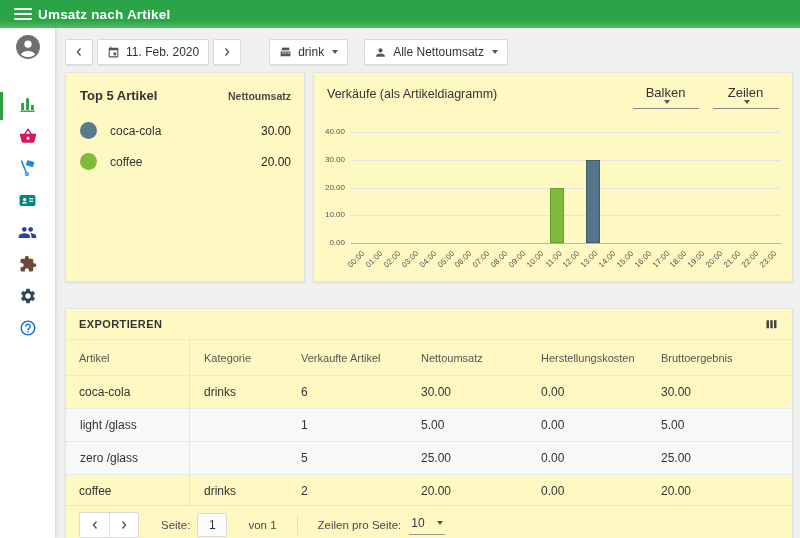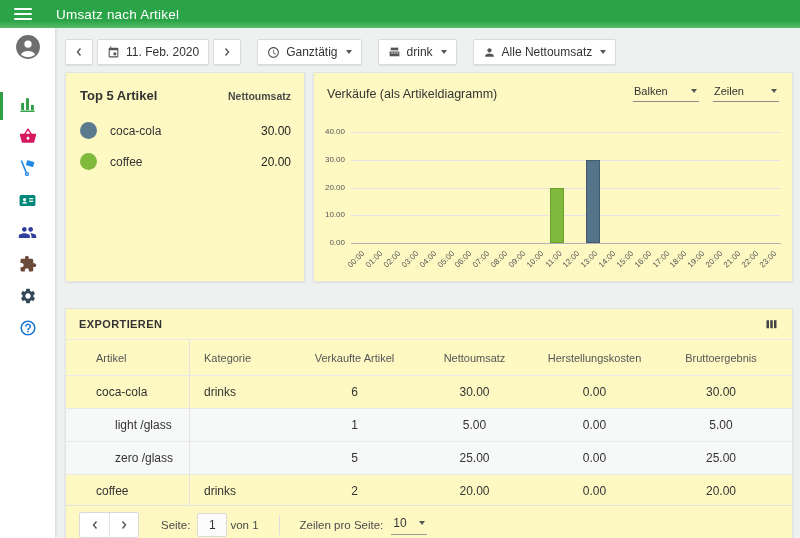--- a/index.html
+++ b/index.html
@@ -5,21 +5,21 @@
   * { box-sizing: border-box; margin: 0; padding: 0; }
   html,body { width:800px; height:538px; overflow:hidden; }
   body { font-family:"Liberation Sans", sans-serif; background:#eff1f0; position:relative; color:#333; }
 
   
   .appbar { position:absolute; left:0; top:0; width:800px; height:28px;
     background:linear-gradient(180deg,#2ba447 0%,#2ba447 74%,#56bd67 100%);
     display:flex; align-items:center; z-index:5; }
   .hamburger { width:18px; height:12px; margin-left:14px; display:flex; flex-direction:column; justify-content:space-between; cursor:pointer; }
   .hamburger span { display:block; height:2px; background:#fff; border-radius:1px; }
-  .apptitle { color:#fff; font-size:13.5px; font-weight:400; margin-left:24px; letter-spacing:.2px; }
+  .apptitle { color:#fff; font-size:13.5px; font-weight:700; margin-left:6px; letter-spacing:.2px; }
 
   
   .sidebar { position:absolute; left:0; top:28px; width:55px; height:510px; background:#fff;
     box-shadow:1px 0 3px rgba(0,0,0,.12); z-index:4; }
   .sb-item { width:55px; height:32px; display:flex; align-items:center; justify-content:center; cursor:pointer; position:relative; }
   .sb-avatar { height:38px; margin-top:2px; margin-bottom:22px; }
   .sb-item.active::before { content:""; position:absolute; left:0; top:2px; bottom:2px; width:3px; background:#2e9e44; }
 
   
   .toolbar { position:absolute; left:65px; top:39px; height:26px; display:flex; align-items:flex-start; gap:4px; z-index:3; }
@@ -42,43 +42,43 @@
   .t5-valhead { font-size:10.5px; font-weight:700; color:#4a4a4a; }
   .t5-list { margin-top:12px; }
   .t5-row { display:flex; align-items:center; height:31px; padding:0 13px 0 14px; }
   .t5-dot { width:17px; height:17px; border-radius:50%; flex:0 0 17px; }
   .t5-name { font-size:12px; color:#333; margin-left:13px; }
   .t5-value { margin-left:auto; font-size:12px; color:#222; }
 
   
   .ch-title { position:absolute; left:13px; top:14px; font-size:12.5px; color:#333; }
   .ch-selects { position:absolute; right:13px; top:10px; display:flex; gap:14px; }
-  .mselect { width:66px; border-bottom:1px solid #8a8a8a; display:flex; align-items:center; justify-content:space-between; padding:2px 2px 4px 1px; font-size:11px; color:#333; cursor:pointer; }
+  .mselect { width:66px; border-bottom:1px solid #8a8a8a; display:flex; align-items:center; justify-content:space-between; padding:2px 2px 4px 1px; font-size:13px; color:#333; cursor:pointer;flex-direction:column; }
   .chart-area { position:absolute; left:0; top:45px; right:0; bottom:0; }
   .gridline { position:absolute; height:1px; background:#e4e4e4; }
   .gridline.axis { background:#b3b3b3; }
   .ylabel { position:absolute; left:0; text-align:right; font-size:8px; color:#555; }
   .xanchor { position:absolute; width:0; height:0; }
   .xlabel { position:absolute; right:0; top:0; transform-origin:100% 0; transform:rotate(-45deg); font-size:8px; color:#555; white-space:nowrap; }
   .bar { position:absolute; border:1px solid; }
 
   
   .tbl-toolbar { height:31px; display:flex; align-items:center; padding:0 13px; border-bottom:1px solid #e9e9e9; }
   .export-btn { font-size:11px; font-weight:700; letter-spacing:.4px; color:#333; cursor:pointer; }
   .tbl-toolbar .spacer { flex:1; }
   .grid { display:grid; grid-template-columns:123px 112px 120px 120px 120px 133px; align-items:center; }
   .thead { height:35px; }
   .th { font-size:11px; color:#555; }
   .td { font-size:12px; color:#333; }
-  .th:first-child,.td:first-child { padding-left:30px; }
+  .th:first-child,.td:first-child { padding-left:13px; }
   .kat { padding-left:15px; }
-  .num { text-align:center; padding-right:13px; }
+  .num { text-align:left; padding-right:13px; }
   .tr { height:33px; border-top:1px solid #e9e9e9; cursor:default; }
   .tr.sub { background:#f7f8f8; }
-  .tr.sub .td:first-child { padding-left:49px; }
+  .tr.sub .td:first-child { padding-left:14px; }
   .col-divider { position:absolute; left:123px; top:31px; height:167px; width:1px; background:#e3e3e3; }
 
   
   .pagination { position:absolute; left:0; right:0; bottom:0; height:38px; border-top:1px solid #e3e3e3;
     display:flex; align-items:center; padding:0 13px; }
   .pg-group { display:flex; border:1px solid #d9d9d9; border-radius:2px; background:#fff; height:26px; }
   .pg-btn { width:29px; display:flex; align-items:center; justify-content:center; cursor:pointer; }
   .pg-btn + .pg-btn { border-left:1px solid #e2e2e2; }
   .pg-label { font-size:11.5px; color:#4a4a4a; }
   .pg-input { width:30px; height:24px; border:1px solid #d9d9d9; border-radius:2px; text-align:center; font-size:12px; color:#333; font-family:inherit; background:#fcfcfc; }
@@ -186,27 +186,20 @@
         <path d="M17 12h-5v5h5v-5zM16 1v2H8V1H6v2H5c-1.11 0-1.99.9-1.99 2L3 19c0 1.1.89 2 2 2h14c1.1 0 2-.9 2-2V5c0-1.1-.9-2-2-2h-1V3h-2zm3 18H5V8h14v11z"></path>
       </svg>
     <span>11. Feb. 2020</span>
   </button>
   <button class="tbtn nav">
     <svg width="8" height="10" viewBox="0 0 8 10">
         <path d="M2.5 1.5 5.5 5l-3 3.5" fill="none" stroke="#555" stroke-width="1.4"></path>
       </svg>
   </button>
   <span class="tb-gap"></span>
-  <button class="tbtn">
-    <svg width="13" height="13" viewBox="0 0 24 24" fill="#555">
-        <path d="M11.99 2C6.47 2 2 6.48 2 12s4.47 10 9.99 10C17.52 22 22 17.52 22 12S17.52 2 11.99 2zM12 20c-4.42 0-8-3.58-8-8s3.58-8 8-8 8 3.58 8 8-3.58 8-8 8zm.5-13H11v6l5.25 3.15.75-1.23-4.5-2.67z"></path>
-      </svg>
-    <span>Ganztätig</span>
-    <span class="caret"></span>
-  </button>
   <span class="tb-gap"></span>
   <button class="tbtn">
     <svg width="13" height="13" viewBox="0 0 24 24" fill="#555">
         <path d="M5 3h14v5H5z"></path>
         <path d="M3 10h18v9H3zm3 2v2h3v-2H6zm5 0v2h3v-2h-3zm5 0v2h3v-2h-3z"></path>
       </svg>
     <span>drink</span>
     <span class="caret"></span>
   </button>
   <span class="tb-gap"></span>
@@ -400,21 +393,21 @@
           </svg>
       </span>
       <span class="pg-btn">
         <svg width="8" height="10" viewBox="0 0 8 10">
             <path d="M2.5 1.5 5.5 5l-3 3.5" fill="none" stroke="#555" stroke-width="1.4"></path>
           </svg>
       </span>
     </div>
     <span class="pg-label" style="margin-left:22px;">Seite:</span>
     <input class="pg-input" style="margin-left: 7px;" value="1">
-    <span class="pg-label" style="margin-left:3px;">von 1</span>
+    <span class="pg-label" style="margin-left:21px;">von 1</span>
     <span class="pg-divider" style="margin-left:20px;"></span>
     <span class="pg-label" style="margin-left:20px;">Zeilen pro Seite:</span>
     <div class="pg-select" style="margin-left:8px;">
       <span>10</span>
       <span class="caret"></span>
     </div>
   </div>
 </section>
 
 </body></html>

